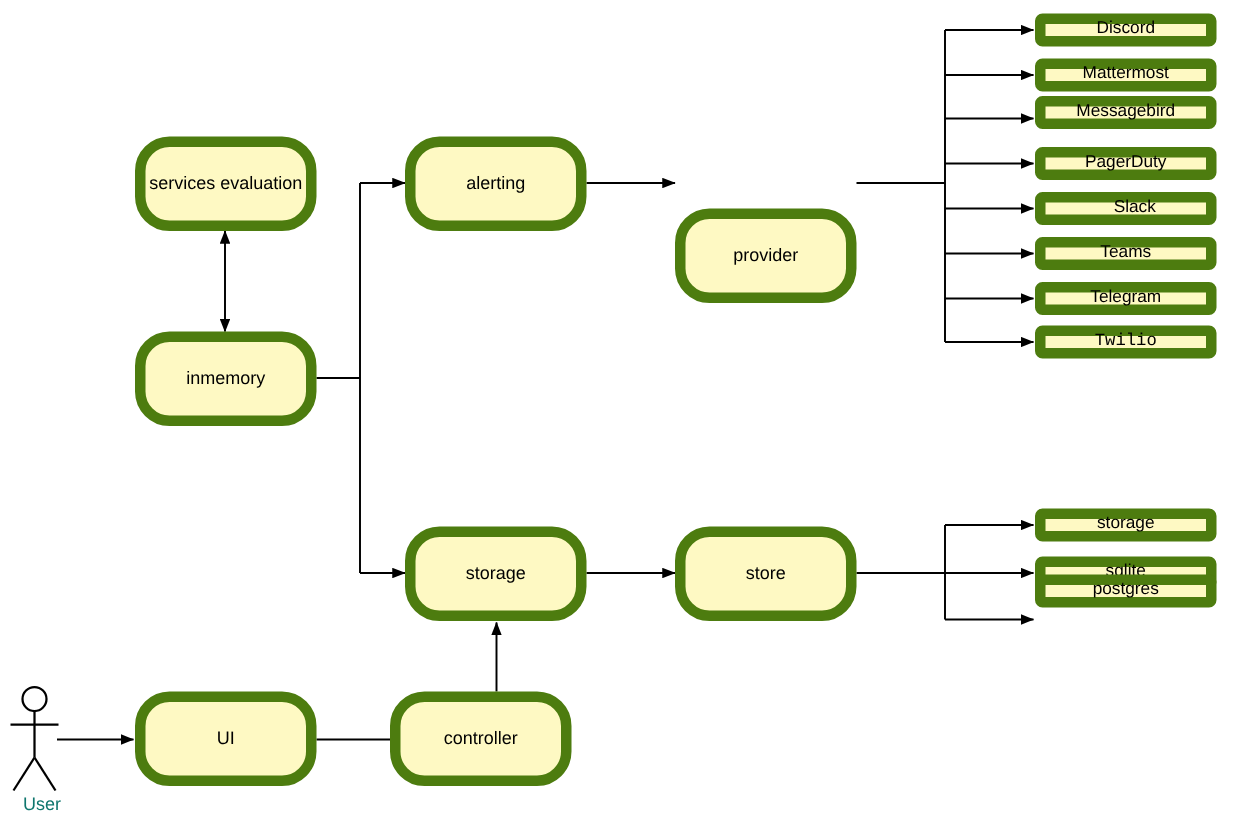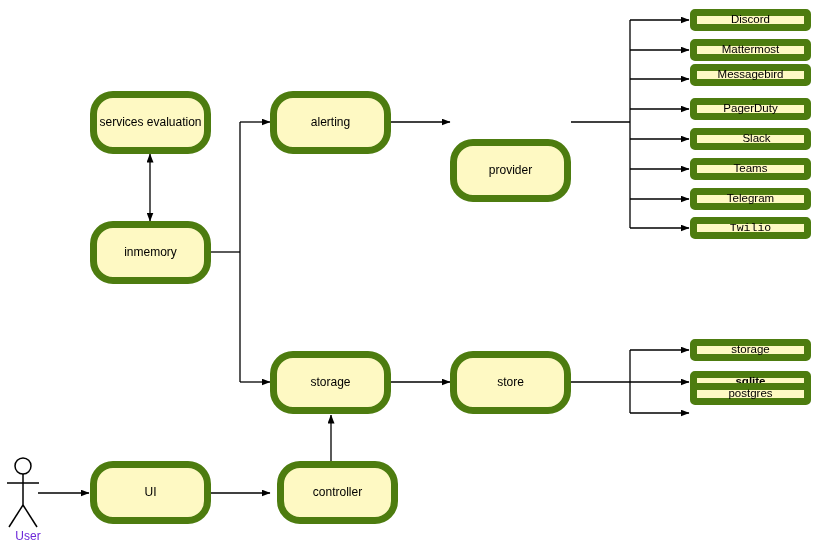--- a/index.html
+++ b/index.html
@@ -48,21 +48,21 @@
     border-radius: 5px;
     font-size: 11.5px;
   }
   .actor-label {
     position: absolute;
     left: 0px;
     top: 529px;
     width: 56px;
     text-align: center;
     font-size: 12px;
-    color: #6d28d9;
+    color: #0f766e;
   }
 </style>
 </head>
 <body>
 
 <div id="diagram-canvas">
 
   <svg id="edge-layer" viewBox="0 0 822 554" width="822" height="554" xmlns="http://www.w3.org/2000/svg">
     <defs>
       <marker id="arrowhead" markerWidth="9" markerHeight="7" refX="8.5" refY="3.5" orient="auto" markerUnits="userSpaceOnUse">
@@ -128,28 +128,28 @@
   <div class="node node-main" style="left:270px; top:91px;">alerting</div>
 
   <div class="node node-main" style="left:450px; top:91px;margin-top:48px;">provider</div>
 
   <div class="node node-main" style="left:270px; top:351px;">storage</div>
 
   <div class="node node-main" style="left:450px; top:351px;">store</div>
 
   <div class="node node-main" style="left:90px; top:461px;">UI</div>
 
-  <div class="node node-main" style="left:277px; top:461px;">controller</div>
+  <div class="node node-main" style="left:260px; top:461px;">controller</div>
 
   <div class="node node-leaf" style="left:690px; top:9px;">Discord</div>
   <div class="node node-leaf" style="left:690px; top:39px;">Mattermost</div>
   <div class="node node-leaf" style="left:690px; top:64px;">Messagebird</div>
   <div class="node node-leaf" style="left:690px; top:98px;">PagerDuty</div>
   <div class="node node-leaf" style="left:690px; top:128px;padding-left:12px;">Slack</div>
   <div class="node node-leaf" style="left:690px; top:188px;">Telegram</div>
   <div class="node node-leaf" style="left:690px; top:158px;">Teams</div>
   <div class="node node-leaf" style="left:690px; top:217px;font-family:Liberation Mono, monospace;">Twilio</div>
 
   <div class="node node-leaf" style="left:690px; top:339px;">storage</div>
-  <div class="node node-leaf" style="left:690px; top:371px;font-weight:bold;">sqlite</div>
+  <div class="node node-leaf" style="left:690px; top:371px;">sqlite</div>
   <div class="node node-leaf" style="left:690px; top:383px;">postgres</div>
 
 </div>
 
 </body></html>

